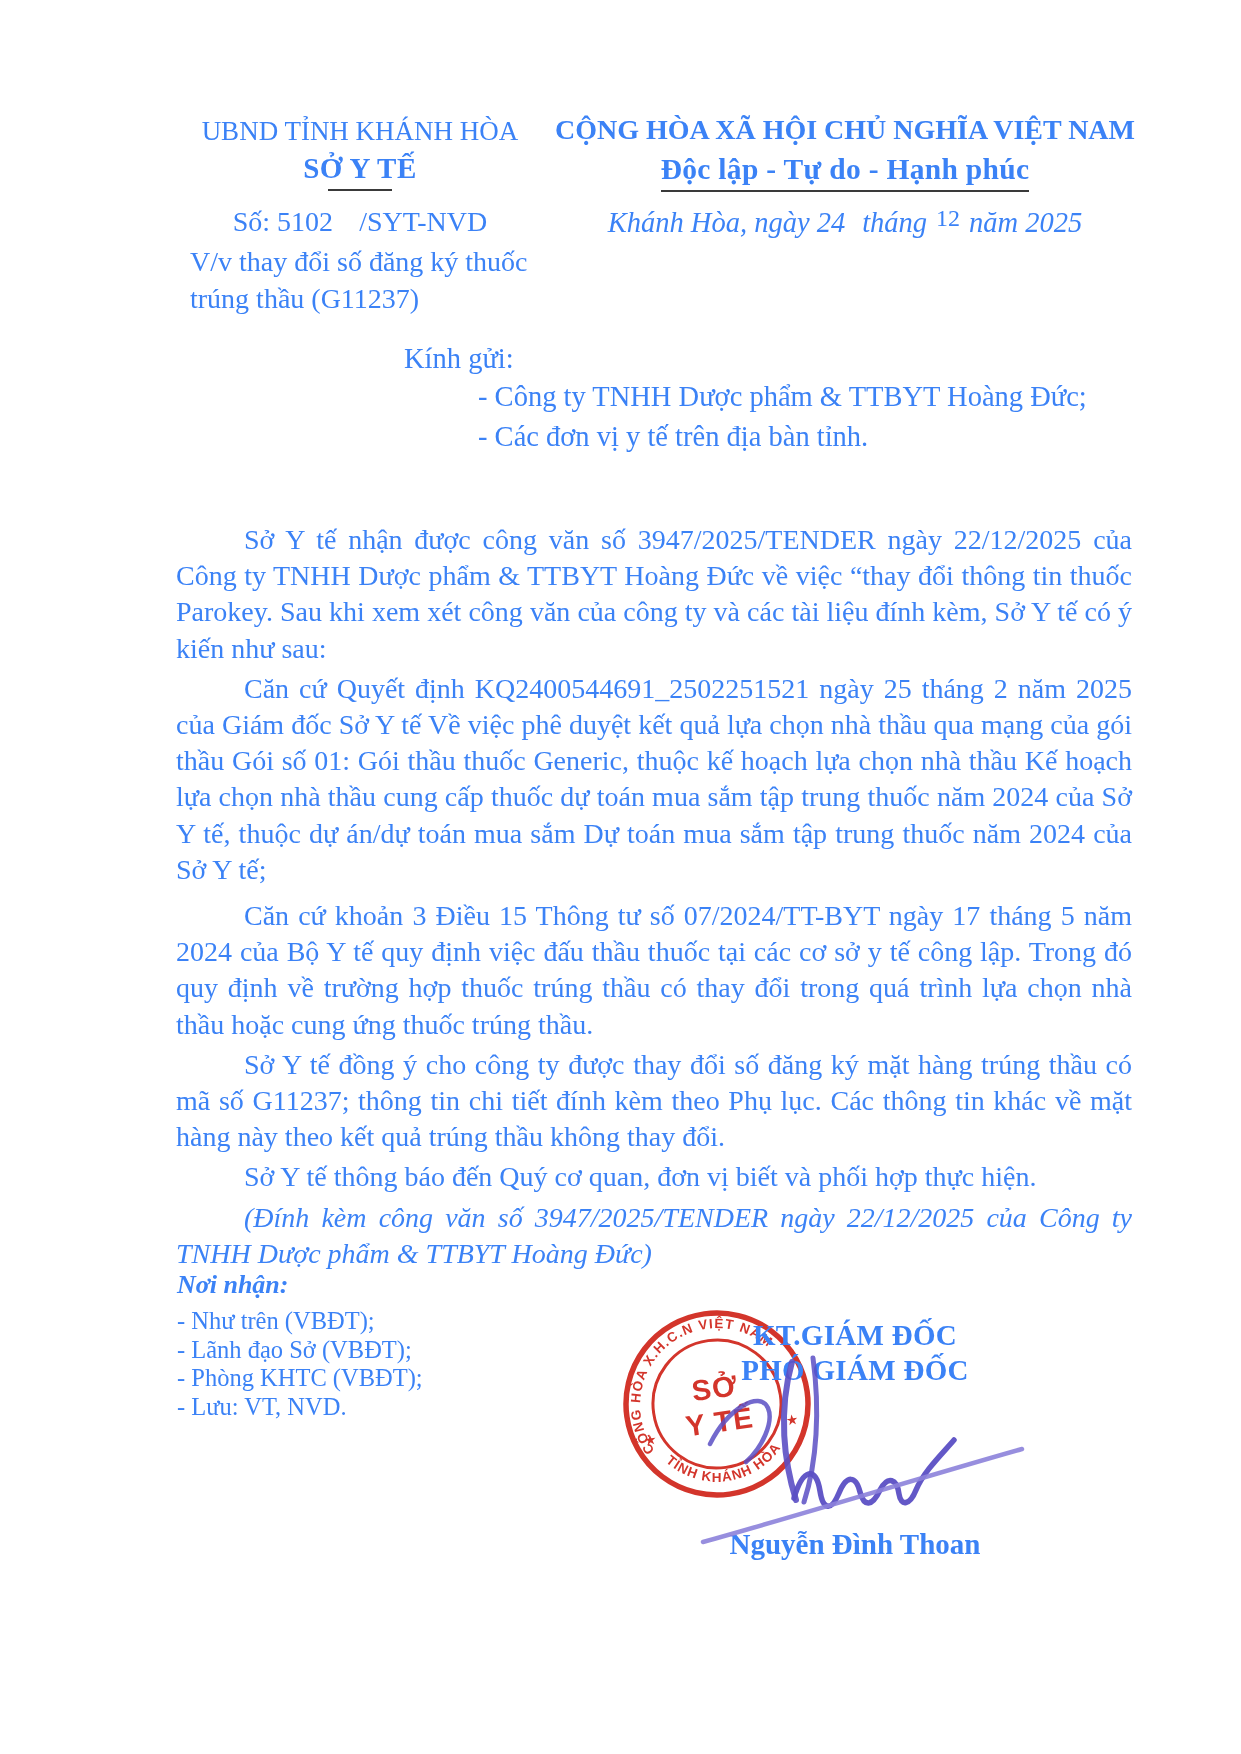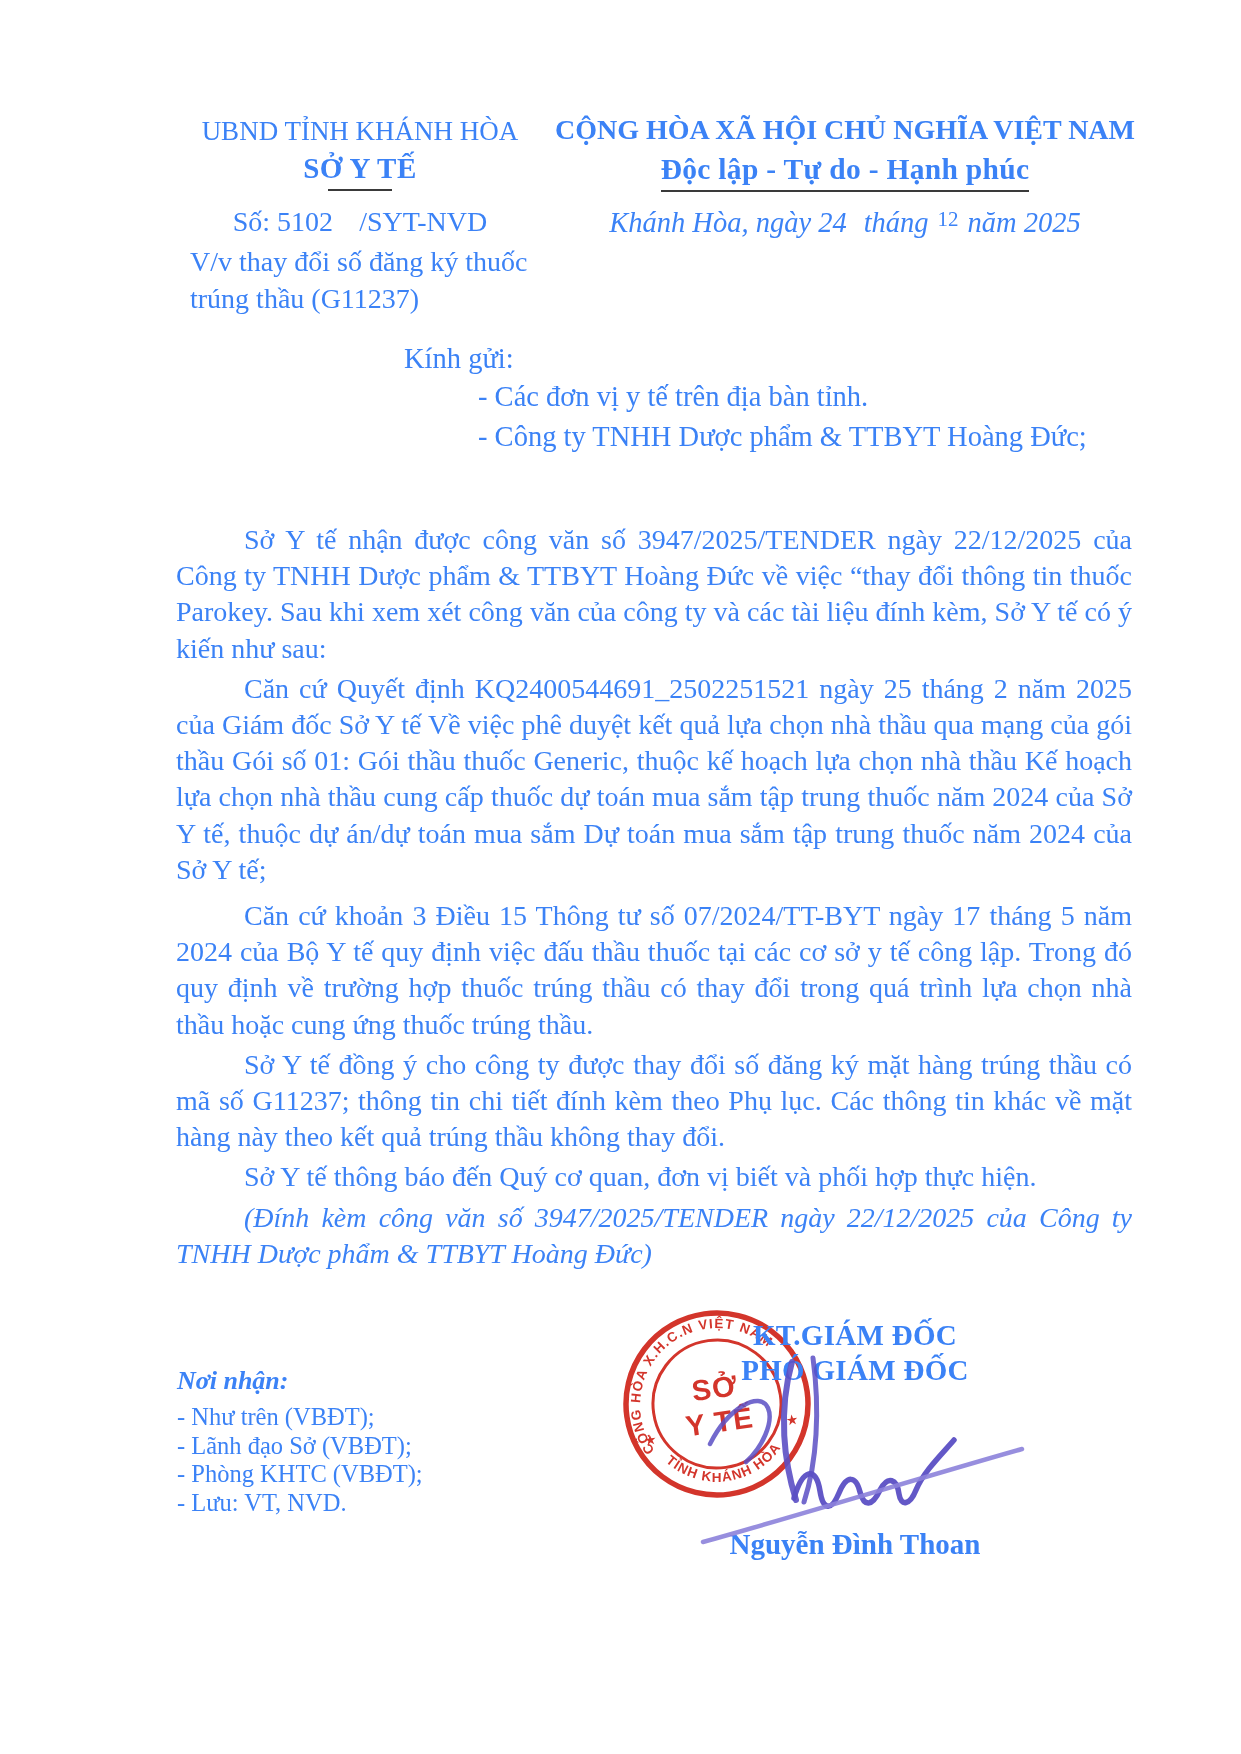--- a/index.html
+++ b/index.html
@@ -31,37 +31,37 @@
     position:absolute; left:552px; top:114px; width:586px;
     text-align:center; line-height:1.15;
   }
   .national { font-size:28px; font-weight:bold; white-space:nowrap; }
   .motto { font-size:29.5px; font-weight:bold; margin-top:7px; letter-spacing:0.3px; }
   .motto-underline { width:368px; height:2px; background:#3a3a3a; margin:3px auto 0; }
   .dateline { font-size:28.5px; font-style:italic; margin-top:15px; white-space:nowrap; }
   .dateline .gap-lg { margin-left:17px; }
   .dateline .gap-sm { margin-left:9px; }
   .dateline .month {
-    font-style:normal; position:relative; top:-6px; font-size:21px; margin-left:9px;
+    font-style:normal; position:relative; top:-6px; font-size:24px; margin-left:9px;
   }
   
   .greeting { position:absolute; left:404px; top:341px; font-size:28.5px; }
   .kinh-gui { line-height:36px; }
   .recipients { margin-left:74px; }
   .recipient { line-height:40px; white-space:nowrap; }
   
   .body-text {
     position:absolute; left:176px; top:522px; width:956px;
     font-size:28px; line-height:36.2px; text-align:justify;
   }
   .para { margin:0 0 4px 0; text-indent:68px; }
   .para.space-above { margin-top:10px; }
   .attach-note { font-style:italic; }
   
-  .noi-nhan { position:absolute; left:177px; top:1366px; width:420px; }
+  .noi-nhan { position:absolute; left:177px; top:1270px; width:420px; }
   .noi-nhan-label { font-size:26px; font-weight:bold; font-style:italic; }
   .noi-nhan-items { margin-top:7px; font-size:24.5px; line-height:28.6px; }
   .sign-block {
     position:absolute; left:600px; top:1318px; width:510px;
     text-align:center; z-index:2;
   }
   .sign-title { font-size:29px; font-weight:bold; line-height:35px; letter-spacing:0.3px; }
   .signer-name {
     position:absolute; left:600px; top:1528px; width:510px;
     text-align:center; font-size:29px; font-weight:bold; z-index:2;
@@ -94,22 +94,22 @@
     <div class="motto">Độc lập - Tự do - Hạnh phúc</div>
     <div class="motto-underline"></div>
     <div class="dateline">
       <span>Khánh Hòa, ngày 24</span><span class="gap-lg">tháng</span><span class="month">12</span><span class="gap-sm">năm 2025</span>
     </div>
   </div>
 
   <div class="greeting">
     <div class="kinh-gui">Kính gửi:</div>
     <div class="recipients">
+      <div class="recipient">- Công ty TNHH Dược phẩm &amp; TTBYT Hoàng Đức;</div>
       <div class="recipient">- Các đơn vị y tế trên địa bàn tỉnh.</div>
-      <div class="recipient">- Công ty TNHH Dược phẩm &amp; TTBYT Hoàng Đức;</div>
     </div>
   </div>
 
   <div class="body-text">
     <p class="para">Sở Y tế nhận được công văn số 3947/2025/TENDER ngày 22/12/2025 của Công ty TNHH Dược phẩm &amp; TTBYT Hoàng Đức về việc “thay đổi thông tin thuốc Parokey. Sau khi xem xét công văn của công ty và các tài liệu đính kèm, Sở Y tế có ý kiến như sau:</p>
     <p class="para">Căn cứ Quyết định KQ2400544691_2502251521 ngày 25 tháng 2 năm 2025 của Giám đốc Sở Y tế Về việc phê duyệt kết quả lựa chọn nhà thầu qua mạng của gói thầu Gói số 01: Gói thầu thuốc Generic, thuộc kế hoạch lựa chọn nhà thầu Kế hoạch lựa chọn nhà thầu cung cấp thuốc dự toán mua sắm tập trung thuốc năm 2024 của Sở Y tế, thuộc dự án/dự toán mua sắm Dự toán mua sắm tập trung thuốc năm 2024 của Sở Y tế;</p>
     <p class="para space-above">Căn cứ khoản 3 Điều 15 Thông tư số 07/2024/TT-BYT ngày 17 tháng 5 năm 2024 của Bộ Y tế quy định việc đấu thầu thuốc tại các cơ sở y tế công lập. Trong đó quy định về trường hợp thuốc trúng thầu có thay đổi trong quá trình lựa chọn nhà thầu hoặc cung ứng thuốc trúng thầu.</p>
     <p class="para">Sở Y tế đồng ý cho công ty được thay đổi số đăng ký mặt hàng trúng thầu có mã số G11237; thông tin chi tiết đính kèm theo Phụ lục. Các thông tin khác về mặt hàng này theo kết quả trúng thầu không thay đổi.</p>
     <p class="para">Sở Y tế thông báo đến Quý cơ quan, đơn vị biết và phối hợp thực hiện.</p>
     <p class="para attach-note">(Đính kèm công văn số 3947/2025/TENDER ngày 22/12/2025 của Công ty TNHH Dược phẩm &amp; TTBYT Hoàng Đức)</p>

